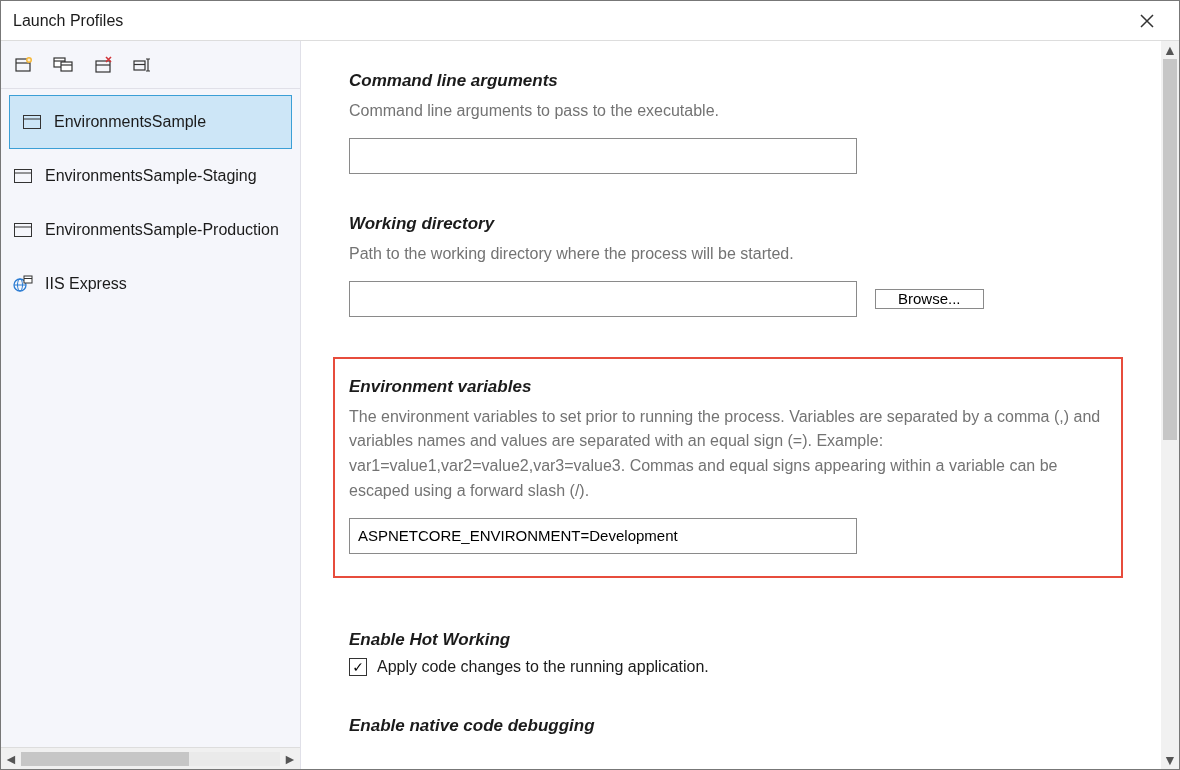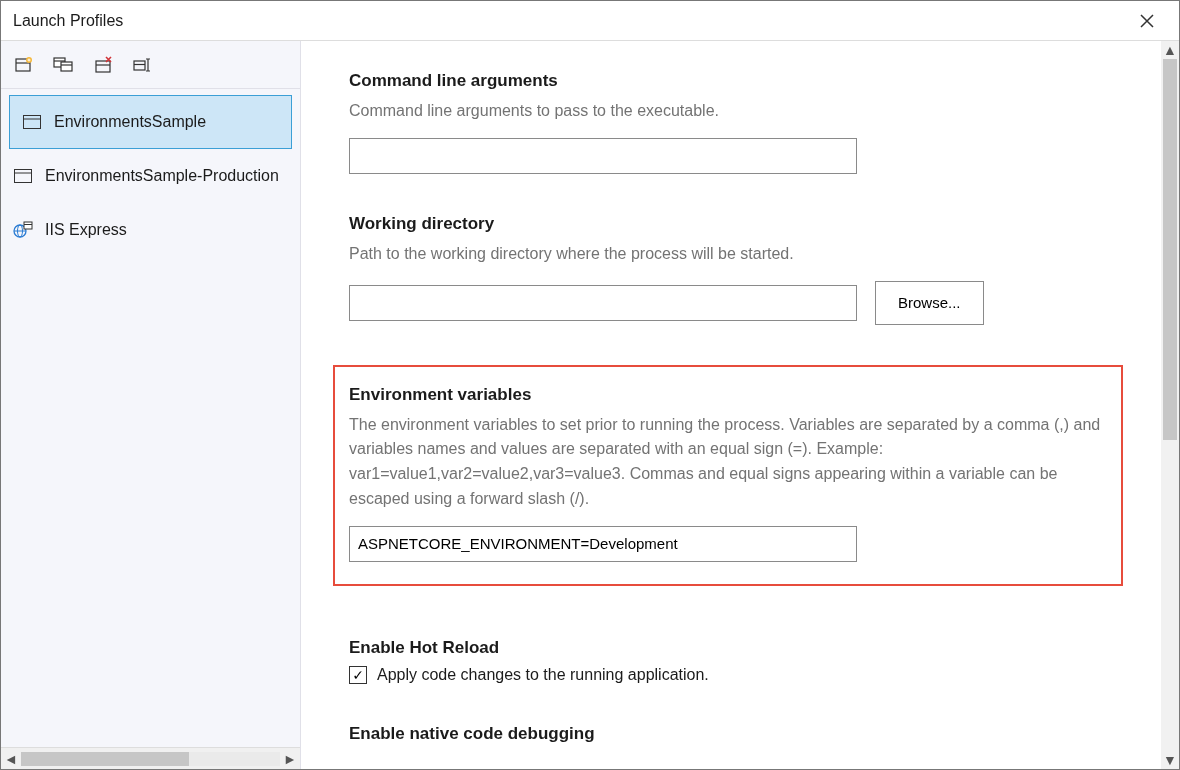--- a/index.html
+++ b/index.html
@@ -119,38 +119,39 @@
       color: #555; cursor: pointer;
     }
     .vscroll-track { flex: 1; position: relative; }
     .vscroll-thumb { position: absolute; top: 0; left: 2px; right: 2px; height: 55%; background: #c6c6c6; }
 
     .section { margin-bottom: 40px; }
     .section-title {
       font-size: 17px;
       font-weight: 600;
       margin-bottom: 8px;
+      font-style: italic;
     }
     .section-desc {
       font-size: 16px;
       color: #737373;
       line-height: 1.55;
       margin-bottom: 14px;
     }
     .text-input {
       width: 508px;
       height: 36px;
       border: 1px solid #8a8a8a;
       padding: 0 8px;
       font-size: 15px;
       font-family: inherit;
     }
     .row { display: flex; align-items: center; gap: 18px; }
     .browse-btn {
-      height: 44px;
+      height: 20px;
       padding: 0 22px;
       border: 1px solid #8a8a8a;
       background: #fff;
       font-size: 15px;
       cursor: pointer;
     }
 
     .highlight-section {
       border: 2.5px solid #e74c3c;
       padding: 18px 14px 22px 14px;
@@ -225,20 +226,29 @@
 
     <div class="profile-list">
       <div class="profile-item selected">
         <span class="profile-icon">
           <svg width="18" height="14" viewBox="0 0 18 14">
               <rect x="0.5" y="0.5" width="17" height="13" fill="none" stroke="#333"></rect>
               <line x1="0.5" y1="4" x2="17.5" y2="4" stroke="#333"></line>
             </svg>
         </span>
         <span>EnvironmentsSample</span>
+      </div>
+      <div class="profile-item">
+        <span class="profile-icon">
+          <svg width="18" height="14" viewBox="0 0 18 14">
+              <rect x="0.5" y="0.5" width="17" height="13" fill="none" stroke="#333"></rect>
+              <line x1="0.5" y1="4" x2="17.5" y2="4" stroke="#333"></line>
+            </svg>
+        </span>
+        <span>EnvironmentsSample-Staging</span>
       </div>
       <div class="profile-item">
         <span class="profile-icon">
           <svg width="18" height="14" viewBox="0 0 18 14">
               <rect x="0.5" y="0.5" width="17" height="13" fill="none" stroke="#333"></rect>
               <line x1="0.5" y1="4" x2="17.5" y2="4" stroke="#333"></line>
             </svg>
         </span>
         <span>EnvironmentsSample-Production</span>
       </div>
@@ -283,21 +293,21 @@
         </div>
       </div>
 
       <div class="highlight-section">
         <div class="section-title">Environment variables</div>
         <div class="section-desc">The environment variables to set prior to running the process. Variables are separated by a comma (,) and variables names and values are separated with an equal sign (=). Example: var1=value1,var2=value2,var3=value3. Commas and equal signs appearing within a variable can be escaped using a forward slash (/).</div>
         <input type="text" class="text-input" value="ASPNETCORE_ENVIRONMENT=Development" style="">
       </div>
 
       <div class="section">
-        <div class="section-title">Enable Hot Reload</div>
+        <div class="section-title">Enable Hot Working</div>
         <div class="checkbox-row">
           <div class="checkbox">
               <span class="checkmark">✓</span>
             </div>
           <span>Apply code changes to the running application.</span>
         </div>
       </div>
 
       <div class="section" style="margin-bottom:16px">
         <div class="section-title">Enable native code debugging</div>

